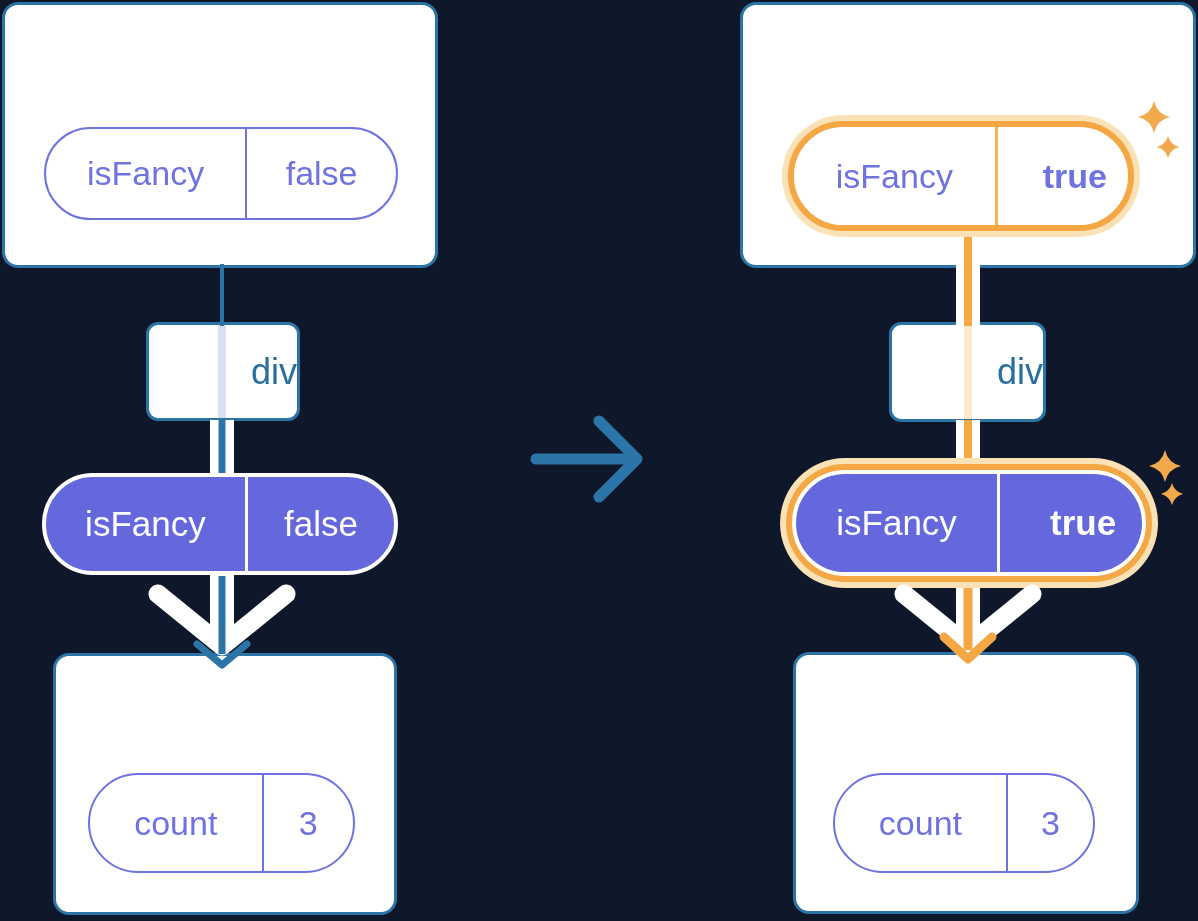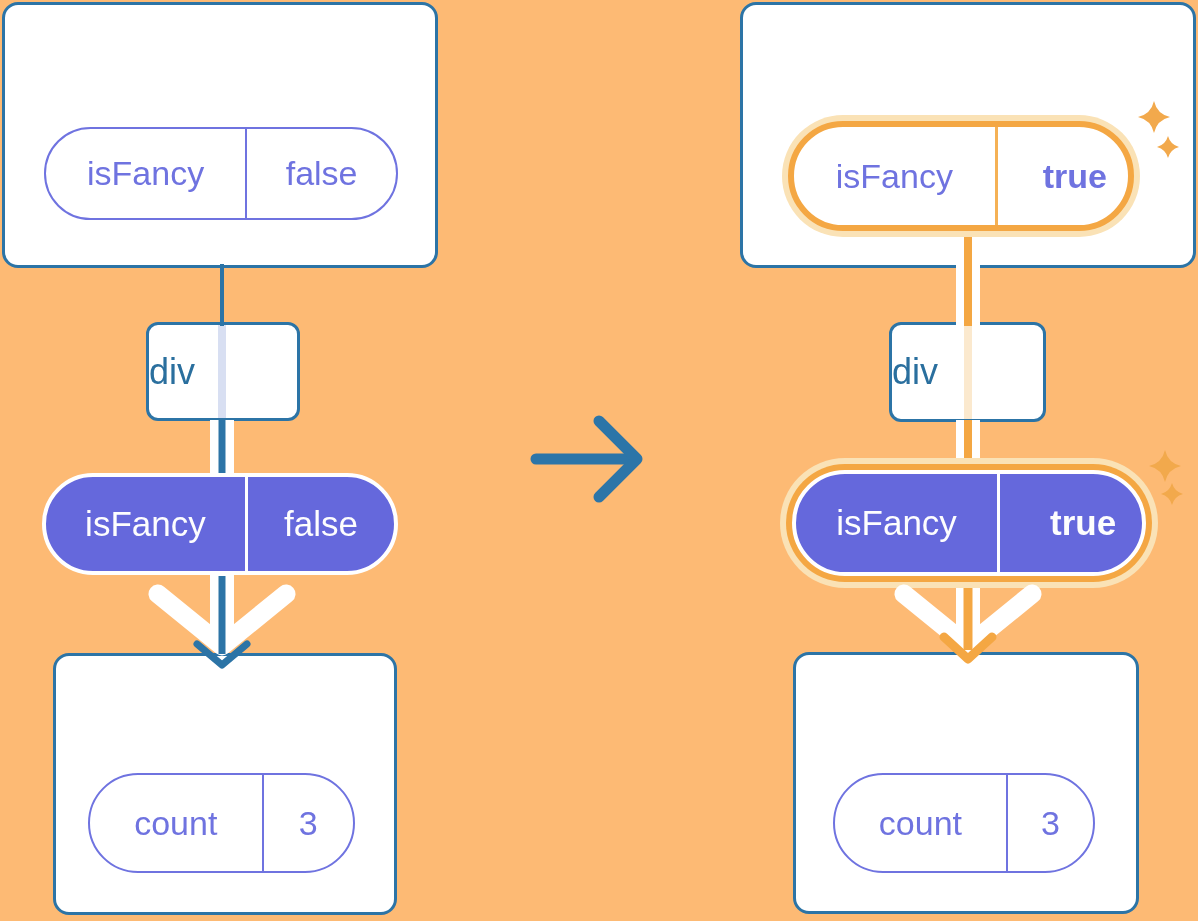--- a/index.html
+++ b/index.html
@@ -1,21 +1,21 @@
 <!DOCTYPE html>
 <html><head>
 <meta charset="utf-8">
 <style>
   html,body{margin:0;padding:0;background:#4D6670;}
-  .canvas{position:relative;width:1198px;height:921px;background:#fdba74;overflow:hidden;
+  .canvas{position:relative;width:1198px;height:921px;background:#0f172a;overflow:hidden;
           font-family:"Liberation Sans",sans-serif;}
   .card{position:absolute;background:#fff;border:3px solid #2C74A6;border-radius:16px;
         box-sizing:border-box;z-index:1;}
   .divbox{position:absolute;background:#fff;border:3px solid #2C74A6;border-radius:12px;
-        box-sizing:border-box;z-index:1;display:flex;align-items:center;justify-content:flex-start;}
+        box-sizing:border-box;z-index:1;display:flex;align-items:center;justify-content:flex-end;}
   .title{position:absolute;left:0;right:0;text-align:center;color:#2A6F9E;
          font-size:36px;font-weight:500;letter-spacing:.3px;}
   .divlabel{position:relative;z-index:2;color:#2A6F9E;font-size:36px;font-weight:500;}
   .innerline{position:absolute;top:0;bottom:0;width:8px;z-index:1;}
   .pill{position:absolute;display:flex;border-radius:999px;box-sizing:border-box;z-index:3;}
   .pill .cell{display:flex;align-items:center;justify-content:center;font-size:34px;
               box-sizing:border-box;white-space:nowrap;}
   .outline{background:#fff;border:2px solid #6F73E0;color:#6F73E0;}
   .outline .cell.first{border-right:2px solid #6F73E0;}
   .solid{background:#6568DC;border:4px solid #fff;color:#FDFDFE;}

